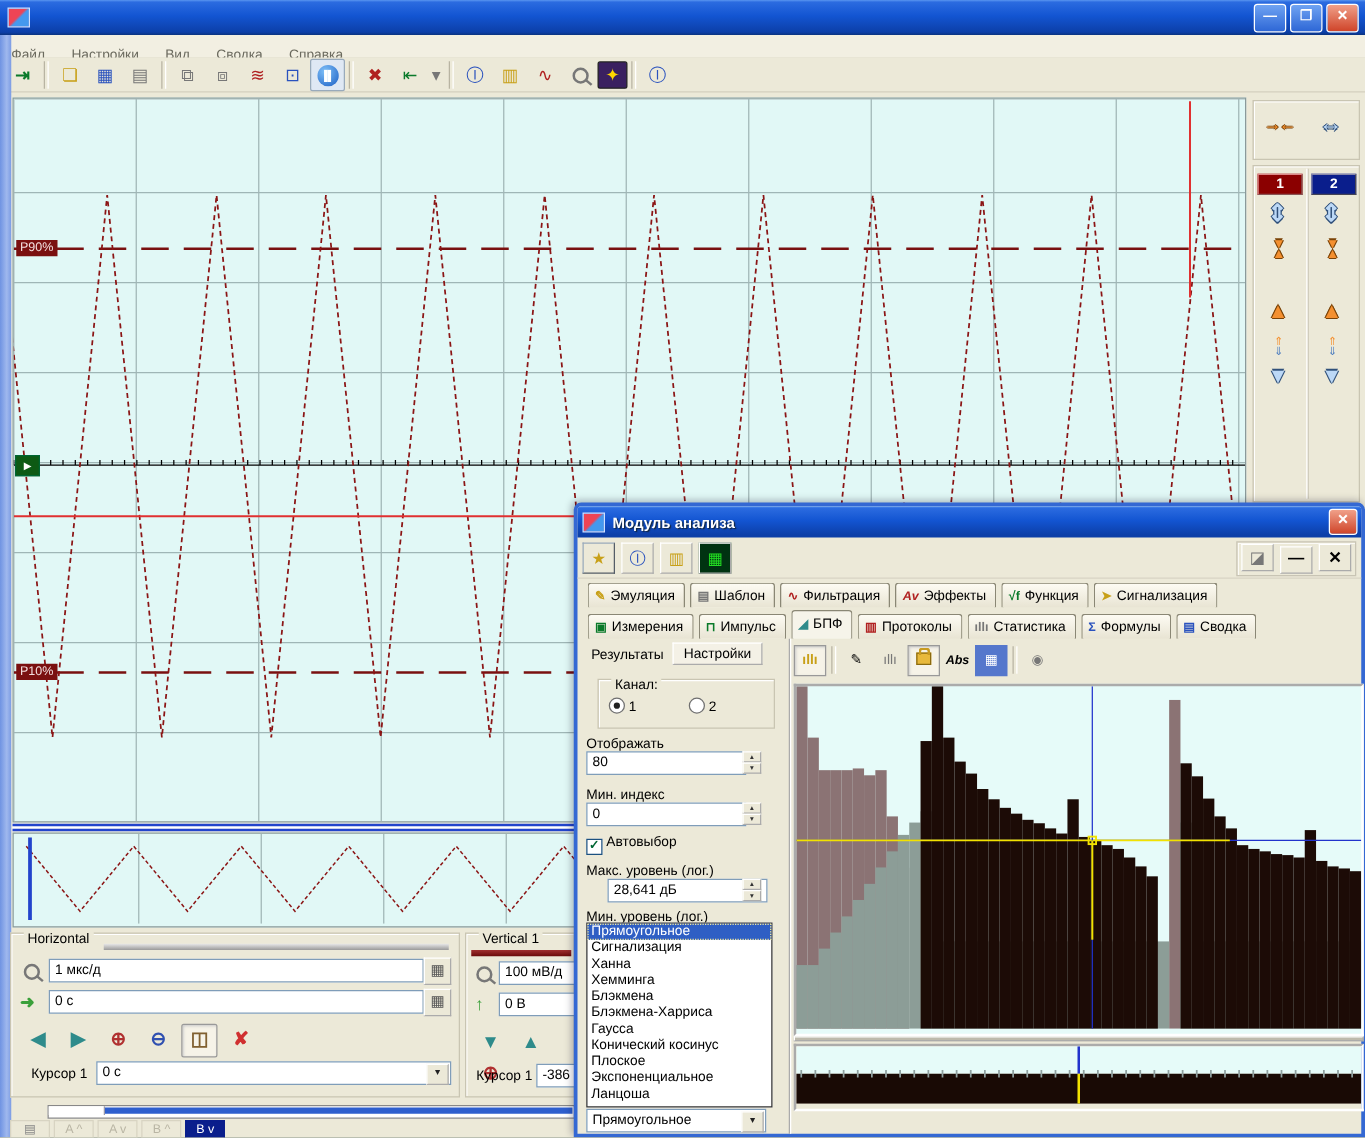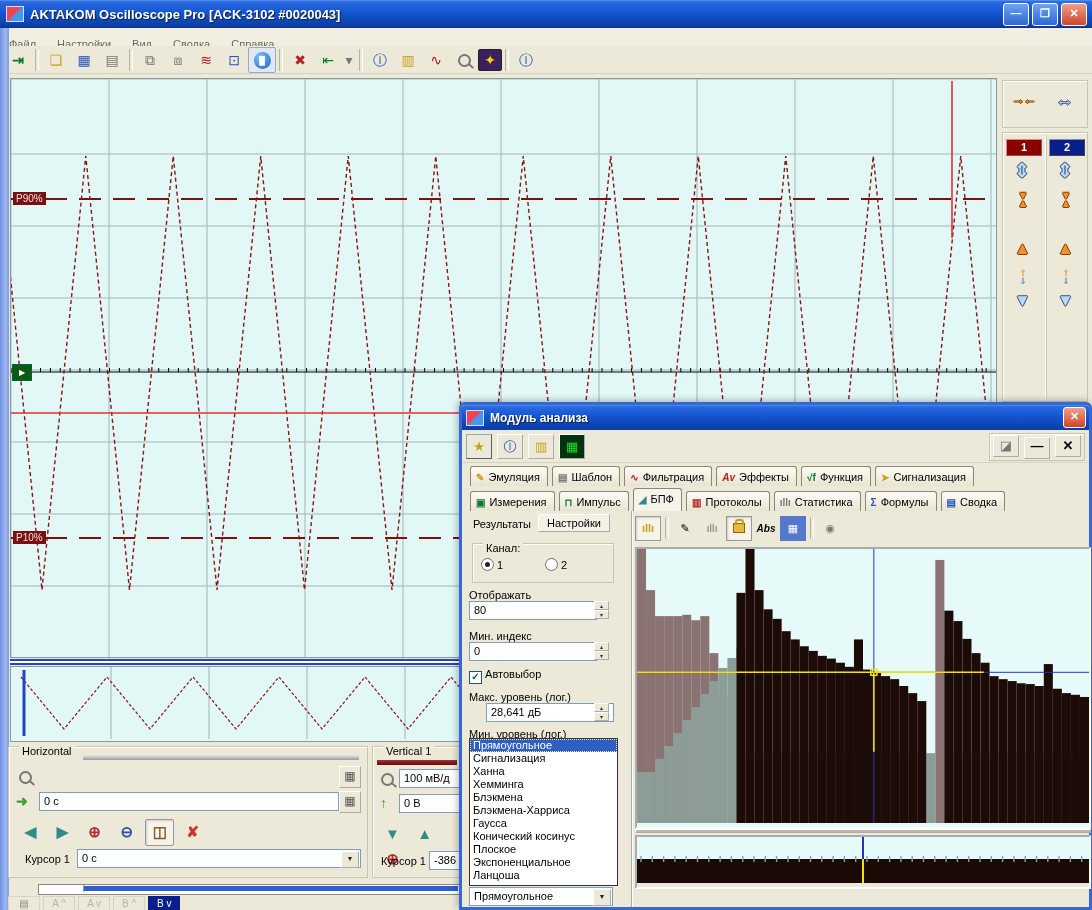--- a/index.html
+++ b/index.html
@@ -96,21 +96,20 @@
   .locki:before{content:"";position:absolute;left:1px;top:-5px;width:5px;height:4px;border:2px solid #c89a20;border-bottom:none;border-radius:3px 3px 0 0;}
   .gold{color:#C8A018;} .grn{color:#0a7a2a;} .red{color:#B02020;} .blu{color:#2A52BE;} .gry{color:#777;}
 </style>
 </head>
 <body>
 
 <div id="app">
 
   <div class="abs titlebar">
     <span class="appicon"></span>
-    <span class="apptitle">AKTAKOM Oscilloscope Pro [ACK-3102 #0020043]</span>
     <span style="margin-left:auto;display:flex;margin-right:5px;">
       <span class="winbtn">—</span>
       <span class="winbtn">❐</span>
       <span class="winbtn close">✕</span>
     </span>
   </div>
 
   <div class="abs menubar">
     <span class="menuitem">Файл</span>
     <span class="menuitem">Настройки</span>
@@ -287,20 +286,21 @@
         <line x1="394" y1="0" x2="394" y2="72" stroke="#9FB6B6" stroke-width="1"></line>
         <polyline points="10,10 53,62 96,10 139,62 182,10 225,62 268,10 311,62 354,10 397,62 440,10 483,62" fill="none" stroke="#8B1515" stroke-width="1.2" stroke-dasharray="3,2"></polyline>
         <line x1="13" y1="3" x2="13" y2="69" stroke="#2244CC" stroke-width="3"></line>
       </svg>
   </div>
 
   <div class="abs group" style="left:8px;top:746px;width:358px;height:130px;">
     <span class="gtitle">Horizontal</span>
     <span class="strip"></span>
     <span class="lens" style="position:absolute;left:10px;top:24px;"></span>
+    <span class="field" style="left:30px;top:20px;width:294px;">1 мкс/д</span>
     <span class="sqbtn" style="left:330px;top:19px;">▦</span>
     <span style="position:absolute;left:7px;top:46px;color:#3aa03a;font-weight:bold;font-size:14px;">➜</span>
     <span class="field" style="left:30px;top:45px;width:294px;">0 с</span>
     <span class="sqbtn" style="left:330px;top:44px;">▦</span>
     <div style="position:absolute;left:8px;top:72px;">
       <span class="hbtn">◀</span>
       <span class="hbtn">▶</span>
       <span class="hbtn" style="color:#B03030;">⊕</span>
       <span class="hbtn" style="color:#3050B0;">⊖</span>
       <span class="hbtn pressed" style="color:#806030;">◫</span>
@@ -397,21 +397,21 @@
       <span class="tab active"><span class="ticon" style="color:#2E8B8B;">◢</span><span>БПФ</span></span>
       <span class="tab"><span class="ticon red">▥</span><span>Протоколы</span></span>
       <span class="tab"><span class="ticon gry">ıllı</span><span>Статистика</span></span>
       <span class="tab"><span class="ticon blu">Σ</span><span>Формулы</span></span>
       <span class="tab"><span class="ticon blu">▤</span><span>Сводка</span></span>
     </div>
 
     <div class="lpanel">
       <span style="position:absolute;left:5px;top:5px;padding:2px 6px;">Результаты</span>
       <span style="position:absolute;left:76px;top:3px;padding:2px 8px;border:1px outset #fff;background:#F4F1E6;">Настройки</span>
-      <div class="group" style="position:absolute;left:10px;top:32px;width:140px;height:38px;">
+      <div class="group" style="position:absolute;left:16px;top:32px;width:140px;height:38px;">
         <span class="gtitle">Канал:</span>
         <span style="position:absolute;left:8px;top:14px;"><span class="radio on"></span> <span>1</span></span>
         <span style="position:absolute;left:72px;top:14px;"><span class="radio"></span> <span>2</span></span>
       </div>
       <span class="flabel" style="top:78px;">Отображать</span>
       <span class="field" style="left:7px;top:90px;width:122px;">80</span>
       <span class="spin" style="left:132px;top:90px;">
           <div>▴</div>
           <div>▾</div>
         </span>

